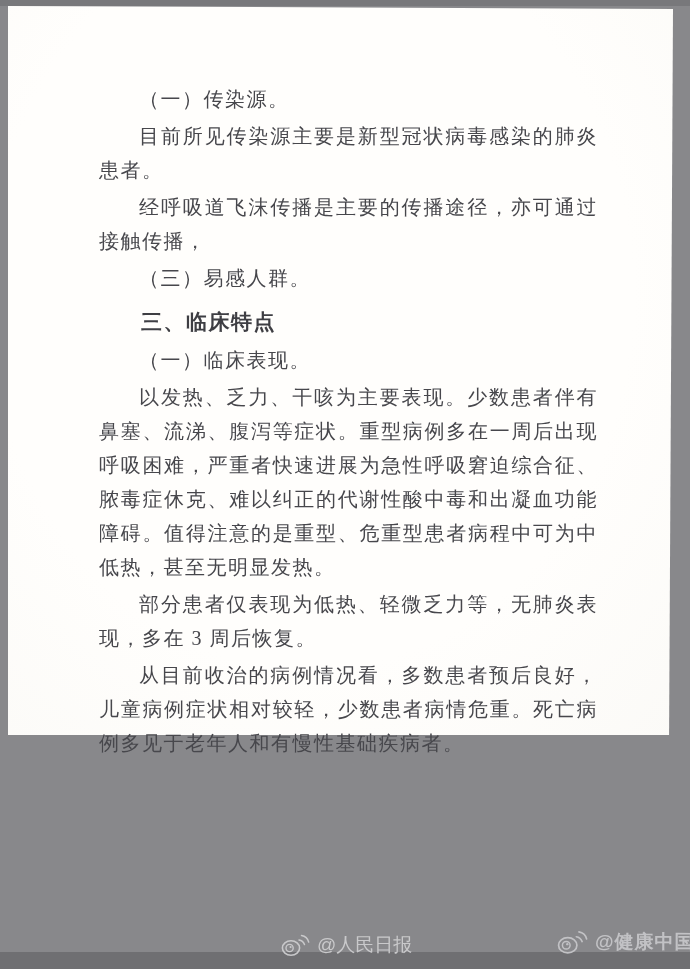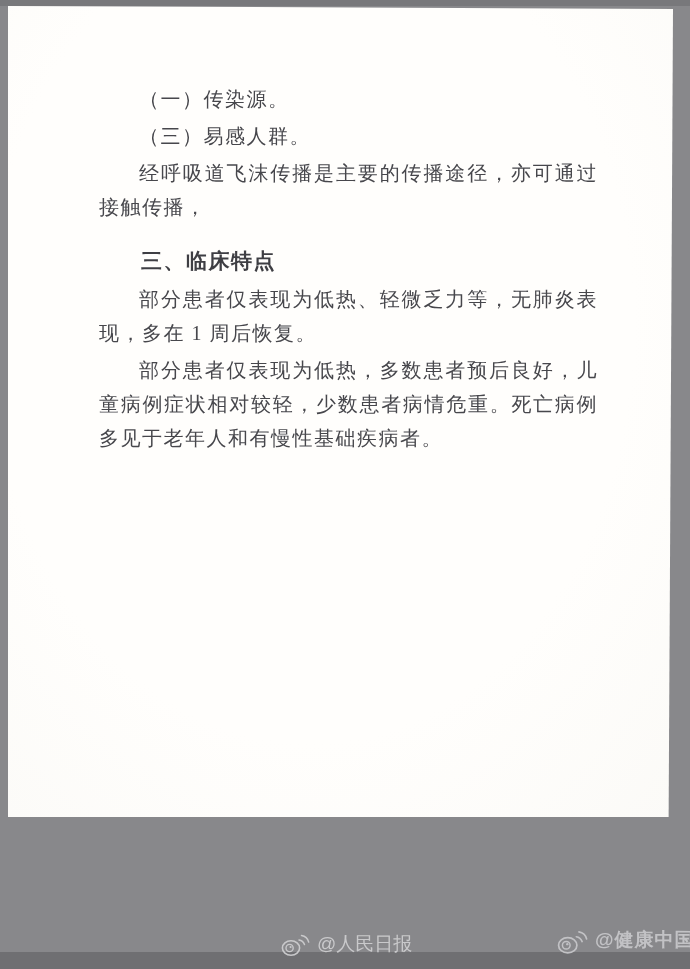--- a/index.html
+++ b/index.html
@@ -3,21 +3,21 @@
 <meta charset="utf-8">
 <style>
   html, body { margin: 0; padding: 0; }
   body {
     width: 690px; height: 969px;
     position: relative;
     background: #88888b;
     font-family: "Liberation Serif", serif;
     overflow: hidden;
   }
-  .frame { position: absolute; inset: 0; width: 690px; height: 817px; }
+  .frame { position: absolute; inset: 0; width: 690px; height: 735px; }
 
   
   .bar-top {
     position: absolute; left: 0; top: 0; width: 690px; height: 6px;
     background: #78787b;
   }
   .bar-bottom {
     position: absolute; left: 0; top: 952px; width: 690px; height: 17px;
     background: #6f6f72;
   }
@@ -37,51 +37,54 @@
     letter-spacing: 1.5px;
     text-align: justify;
     text-justify: inter-ideograph;
   }
   .doc p { margin: 0 0 3px 0; text-indent: 2em; }
   .doc p.heading {
     font-family: "Liberation Sans", sans-serif;
     font-weight: 700;
     font-size: 21px;
     color: #3e3e43;
-    margin: 20px 0 4px 0;
+    margin: 10px 0 4px 0;
   }
 
   
   .wm {
     position: absolute;
-    display: flex; gap: 7px;
+    display: flex; align-items: center; gap: 7px;
     z-index: 5;
     font-family: "Liberation Sans", sans-serif;
     white-space: nowrap;
   }
   .wm-left  { left: 280px; top: 931px; color: #c9c9cb; font-size: 19px; }
   .wm-right { left: 556px; top: 927px; color: #c2c2c5; font-size: 19px; font-weight: 700; letter-spacing: 1px; }
   .wm svg { display: block; }
 </style>
 </head>
 <body>
 
 <div class="frame">
 
   <div class="bar-top"></div>
 
   <div class="paper"></div>
 
   <div class="doc">
     <p>（一）传染源。</p>
+    <p>目前所见传染源主要是新型冠状病毒感染的肺炎患者。</p>
+    <p>经呼吸道飞沫传播是主要的传播途径，亦可通过接触传播，</p>
     <p>（三）易感人群。</p>
-    <p>经呼吸道飞沫传播是主要的传播途径，亦可通过接触传播，</p>
     <p class="heading">三、临床特点</p>
-    <p>部分患者仅表现为低热、轻微乏力等，无肺炎表现，多在 1 周后恢复。</p>
-    <p>部分患者仅表现为低热，多数患者预后良好，儿童病例症状相对较轻，少数患者病情危重。死亡病例多见于老年人和有慢性基础疾病者。</p>
+    <p>（一）临床表现。</p>
+    <p>以发热、乏力、干咳为主要表现。少数患者伴有鼻塞、流涕、腹泻等症状。重型病例多在一周后出现呼吸困难，严重者快速进展为急性呼吸窘迫综合征、脓毒症休克、难以纠正的代谢性酸中毒和出凝血功能障碍。值得注意的是重型、危重型患者病程中可为中低热，甚至无明显发热。</p>
+    <p>部分患者仅表现为低热、轻微乏力等，无肺炎表现，多在 3 周后恢复。</p>
+    <p>从目前收治的病例情况看，多数患者预后良好，儿童病例症状相对较轻，少数患者病情危重。死亡病例多见于老年人和有慢性基础疾病者。</p>
   </div>
 
   <div class="wm wm-left">
     <span>
       <svg width="30" height="27" viewBox="0 0 30 27" fill="none">
         <ellipse cx="11" cy="17" rx="8.6" ry="7.2" stroke="currentColor" stroke-width="1.6"></ellipse>
         <circle cx="9.6" cy="17" r="3.6" stroke="currentColor" stroke-width="1.4"></circle>
         <circle cx="10.6" cy="16" r="1.1" fill="currentColor"></circle>
         <path d="M19 9 q4 .6 5.5 4.6" stroke="currentColor" stroke-width="1.5" stroke-linecap="round"></path>
         <path d="M21.5 4.5 q5.8 1 7.2 6.6" stroke="currentColor" stroke-width="1.5" stroke-linecap="round"></path>

